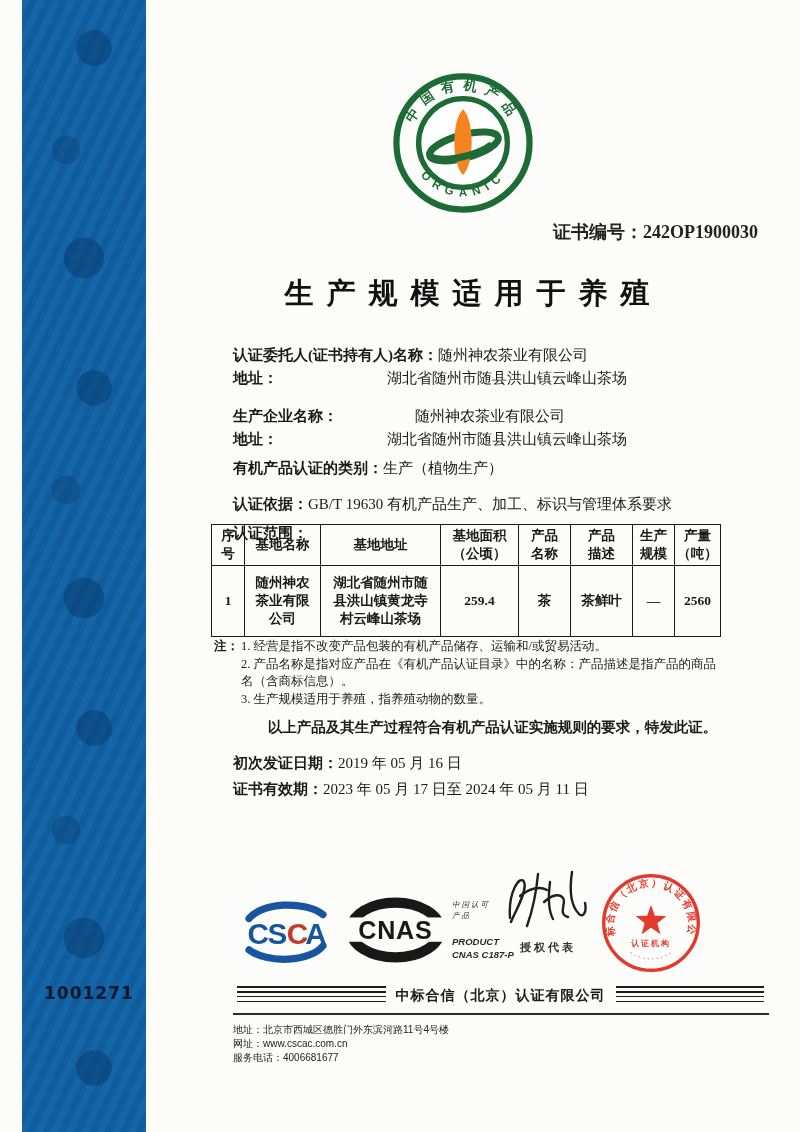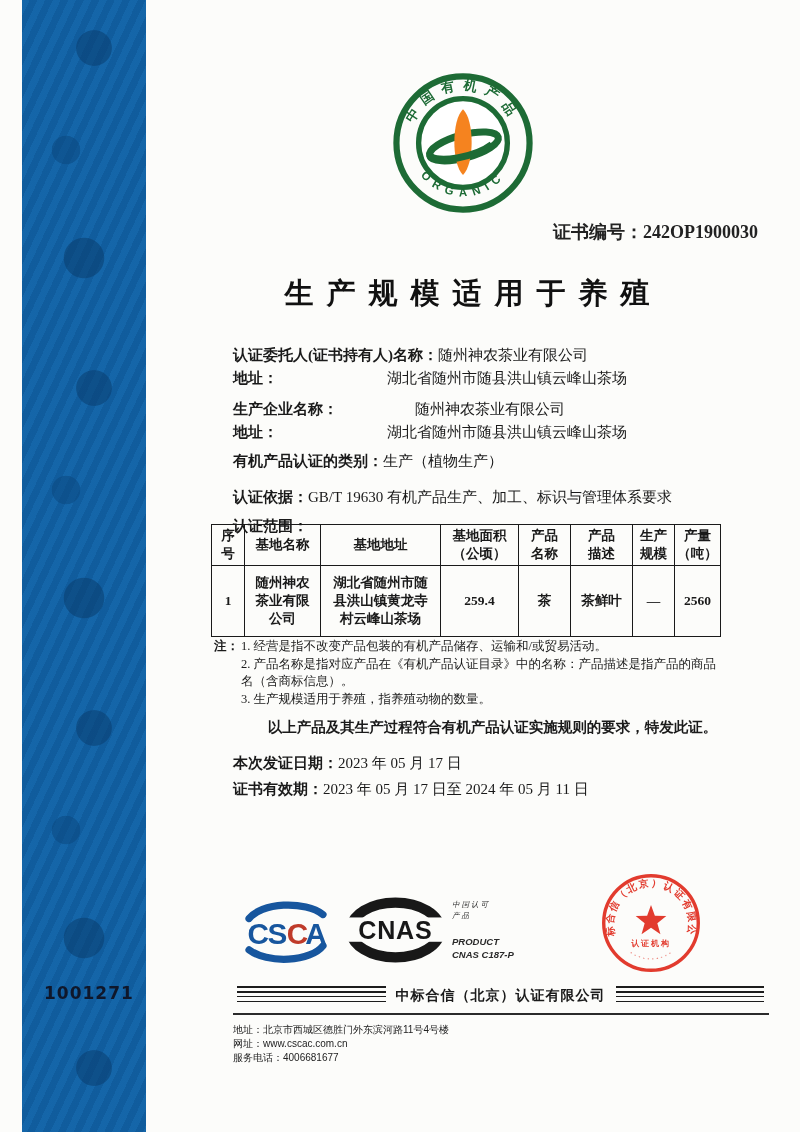--- a/index.html
+++ b/index.html
@@ -35,21 +35,21 @@
     position:absolute; top:274px; left:212px; width:510px; text-align:center;
     font-size:29px; font-weight:bold; letter-spacing:13px; color:#111;
     text-indent:13px; white-space:nowrap;
   }
   .fields { position:absolute; top:344px; left:233px; width:540px; font-size:15px; }
   .frow { display:flex; line-height:23px; }
   .frow .lab { font-weight:bold; flex:none; }
   .frow .val { font-weight:normal; }
   .lab-w { width:154px; }
   .lab-w2 { width:182px; }
-  .mt5 { margin-top:8px; } .mt6 { margin-top:6px;text-align:right; } .mt9 { margin-top:13px; }
+  .mt5 { margin-top:15px; } .mt6 { margin-top:6px;text-align:right; } .mt9 { margin-top:13px; }
   .cert-table {
     position:absolute; top:524px; left:211px; width:509px;
     border-collapse:collapse; table-layout:fixed;
   }
   .cert-table td {
     border:1.6px solid #1a1a1a; text-align:center; vertical-align:middle;
     font-weight:bold; font-size:13.5px; line-height:18px; padding:2px 1px;
     white-space:pre-line;
   }
   .cert-table .hrow td { height:38px; }
@@ -208,22 +208,22 @@
       <div class="note-item">2. 产品名称是指对应产品在《有机产品认证目录》中的名称：产品描述是指产品的商品
 名（含商标信息）。</div>
       <div class="note-item">3. 生产规模适用于养殖，指养殖动物的数量。</div>
     </div>
   </div>
 
   <div class="statement">以上产品及其生产过程符合有机产品认证实施规则的要求，特发此证。</div>
 
   <div class="dates">
     <div class="frow">
-      <span class="lab">本次发证日期：</span>
-      <span class="val">2023 年 05 月 17 日</span>
+      <span class="lab">初次发证日期：</span>
+      <span class="val">2019 年 05 月 16 日</span>
     </div>
     <div class="frow">
       <span class="lab">证书有效期：</span>
       <span class="val">2023 年 05 月 17 日至 2024 年 05 月 11 日</span>
     </div>
   </div>
 
   <div class="logo-csca">
     <svg viewBox="0 0 112 92" width="90" height="80">
       <path d="M 10,28 A 52,26 0 0 1 102,23" fill="none" stroke="#17569e" stroke-width="9" stroke-linecap="round"></path>
@@ -244,20 +244,33 @@
       <text x="63" y="55" text-anchor="middle" font-family="Liberation Sans, sans-serif" font-weight="bold" font-size="32" letter-spacing="1" fill="#181818">CNAS</text>
     </svg>
   </div>
   <div class="cnas-text">
     <div class="t1">中国认可</div>
     <div class="t2">产品</div>
     <div class="t3">PRODUCT</div>
     <div class="t4">CNAS C187-P</div>
   </div>
 
+  <div class="sig-block">
+    <svg viewBox="0 0 100 78" width="100" height="78">
+      <g fill="none" stroke="#1f1f1f" stroke-width="2.4" stroke-linecap="round">
+        <path d="M 12,56 C 10,30 22,12 26,20 C 30,28 17,50 13,60"></path>
+        <path d="M 22,34 C 32,26 42,24 49,28"></path>
+        <path d="M 40,12 C 38,34 34,50 29,64"></path>
+        <path d="M 52,20 C 50,36 50,48 55,57"></path>
+        <path d="M 46,40 C 54,33 61,31 65,36 C 69,41 59,52 70,55"></path>
+        <path d="M 74,10 C 71,30 73,44 81,52 C 85,56 89,50 87,41"></path>
+      </g>
+    </svg>
+    <div class="sig-caption">授权代表</div>
+  </div>
 
   <div class="seal">
     <svg viewBox="0 0 110 110" width="104" height="104">
       <circle cx="55" cy="55" r="50" fill="none" stroke="#e23b2e" stroke-width="3.6"></circle>
       <defs>
         <path id="sealArc" d="M 17.6,70.5 A 40,40 0 1 1 92.4,70.5"></path>
         <path id="sealArcBot" d="M 33,88 A 39,39 0 0 0 77,88"></path>
       </defs>
       <text font-size="10.5" font-weight="bold" fill="#e23b2e" letter-spacing="2" font-family="Liberation Serif, serif">
         <textPath href="#sealArc" startOffset="50%" text-anchor="middle">中标合信（北京）认证有限公司</textPath>

